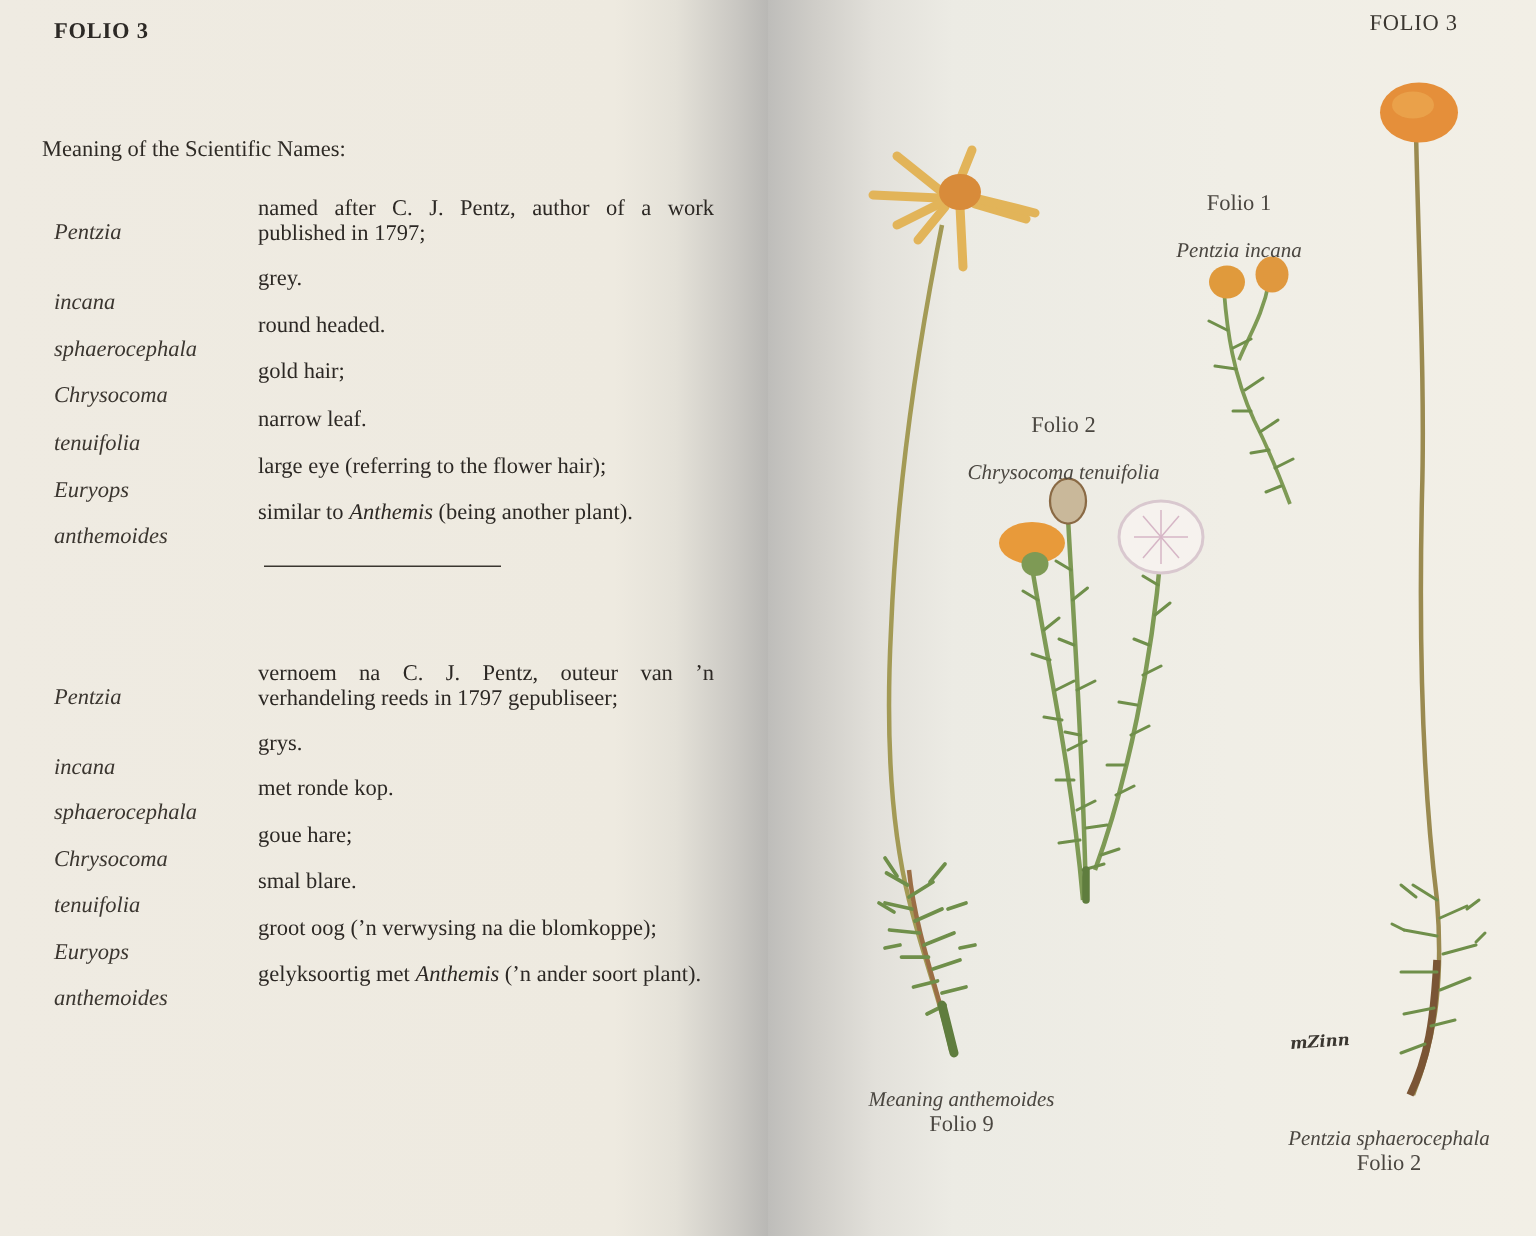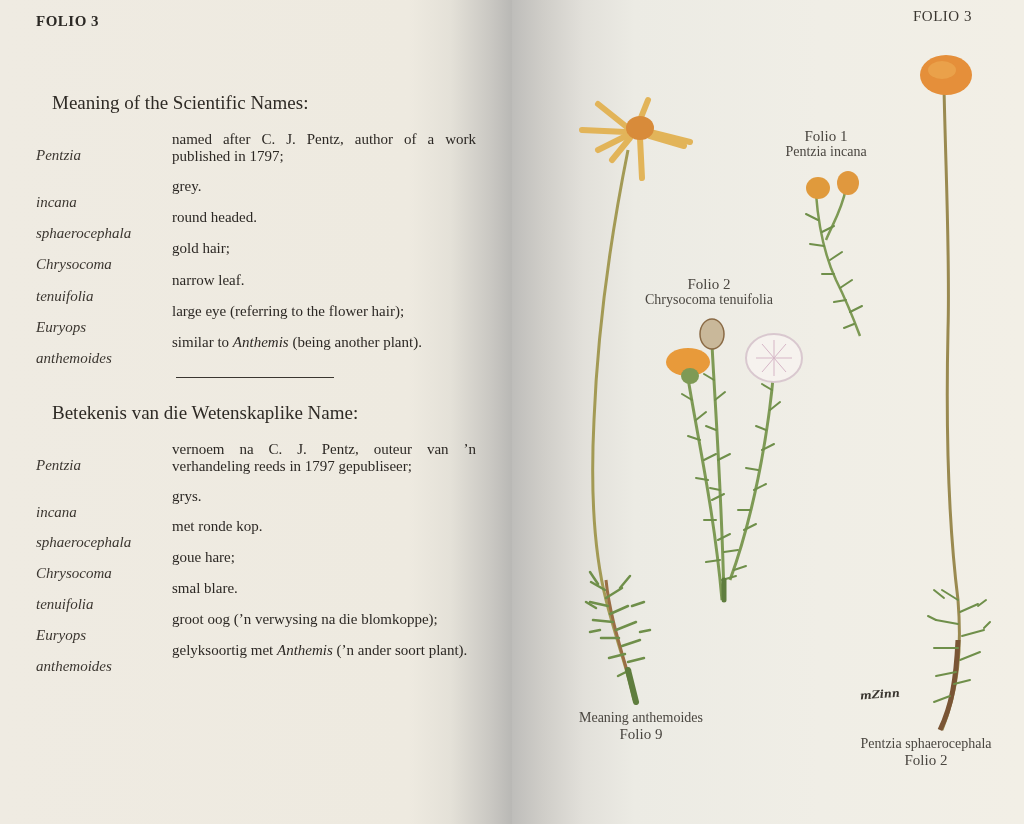--- a/index.html
+++ b/index.html
@@ -20,38 +20,38 @@
   }
   .folio-left {
     position: absolute; left: 36px; top: 13px;
     font-size: 15px; font-weight: bold; letter-spacing: 0.5px; color: #2c2925;
   }
   .folio-right {
     position: absolute; left: 913px; top: 8px;
     font-size: 15px; letter-spacing: 0.5px; color: #3a3630;
   }
   .section-heading {
-    position: absolute; left: 52px; font-size: 19px; color: #2e2a25;
+    position: absolute; left: 28px; font-size: 15px; color: #2e2a25;
   }
   .gloss-row { position: absolute; left: 36px; width: 440px; font-size: 15px; line-height: 17px; }
   .gloss-term {
     position: absolute; left: 0; top: 0; font-style: italic; color: #3b3630; margin-top: 16px;
   }
   .gloss-def {
     position: absolute; left: 136px; top: 0; width: 304px; text-align: justify; color: #2c2824;
   }
   .gloss-def i { font-style: italic; }
   .divider {
     position: absolute; left: 176px; top: 377px; width: 158px; height: 0;
     border-top: 1px solid #3a3630;
   }
   .caption {
     position: absolute; font-size: 14px; text-align: center; color: #4a4640; line-height: 16px;
   }
-  .caption .sci { display: block; }
+  .caption .sci { font-style: italic; display: block; margin-top: 16px; }
   .caption .fol { display: block; font-size: 15px; text-align: center; }
   .illus { position: absolute; left: 0; top: 0; width: 1024px; height: 824px; }
   .signature {
     position: absolute; left: 860px; top: 688px; font-family: "DejaVu Serif", serif;
     font-size: 11px; font-style: italic; font-weight: bold; color: #3a3630; transform: rotate(-4deg);
   }
 </style>
 </head>
 <body>
 
@@ -84,21 +84,20 @@
     <span class="gloss-term">Euryops</span>
     <span class="gloss-def">large eye (referring to the flower hair);</span>
   </div>
   <div class="gloss-row" style="top:334px">
     <span class="gloss-term">anthemoides</span>
     <span class="gloss-def"><span>similar to </span><i>Anthemis</i><span> (being another plant).</span></span>
   </div>
 
   <div class="divider"></div>
 
-  <div class="section-heading" style="top:402px">Betekenis van die Wetenskaplike Name:</div>
 
   <div class="gloss-row" style="top:441px">
     <span class="gloss-term">Pentzia</span>
     <span class="gloss-def">vernoem na C. J. Pentz, outeur van ’n verhandeling reeds in 1797 gepubliseer;</span>
   </div>
   <div class="gloss-row" style="top:488px">
     <span class="gloss-term">incana</span>
     <span class="gloss-def">grys.</span>
   </div>
   <div class="gloss-row" style="top:518px">

